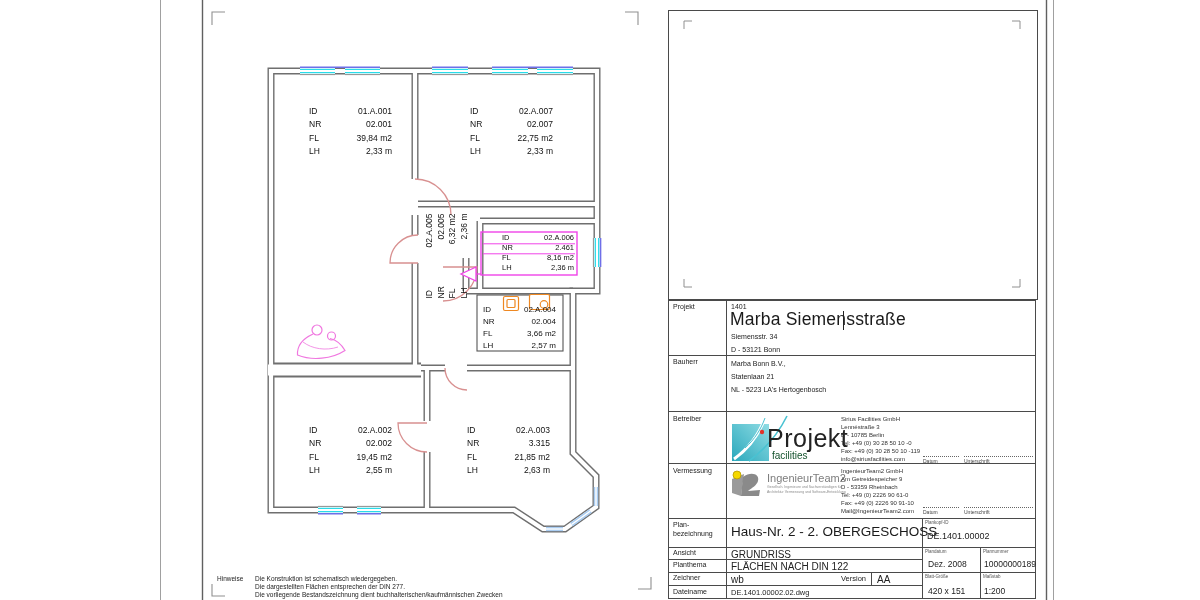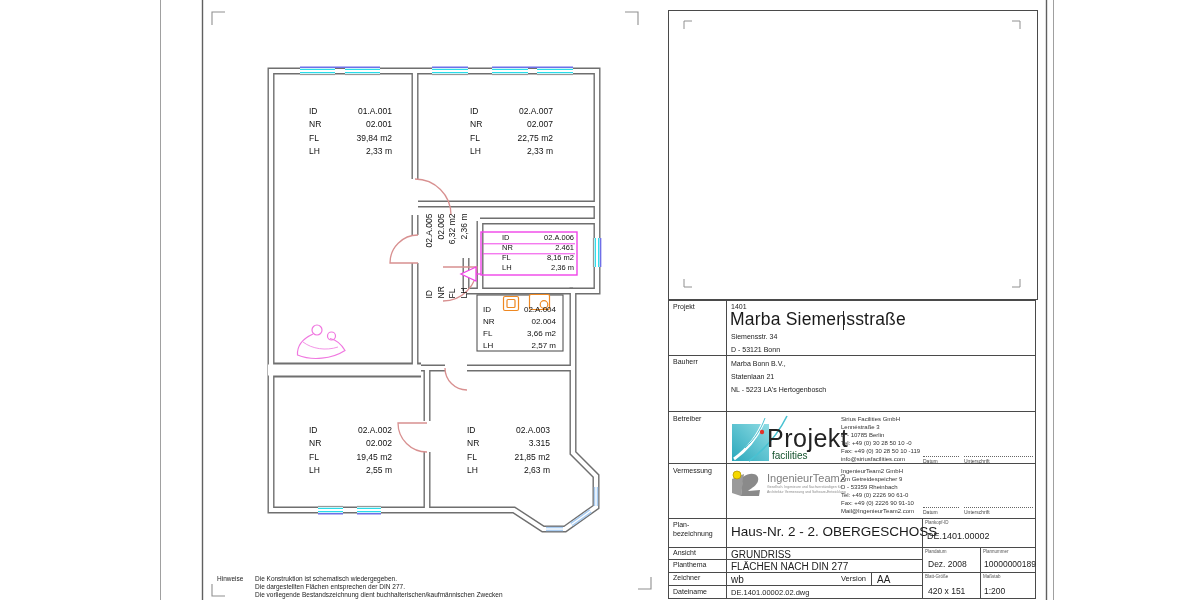--- a/index.html
+++ b/index.html
@@ -382,21 +382,21 @@
 
 <div class="lbl" style="left:673px;top:521px">Plan-</div>
 <div class="lbl" style="left:673px;top:530px">bezeichnung</div>
 <div class="plan-title" style="left:731px;top:524px">Haus-Nr. 2 - 2. OBERGESCHOSS</div>
 <div class="tinylbl" style="left:925px;top:520px">Plankopf-ID</div>
 <div class="val9" style="left:927px;top:531px">DE.1401.00002</div>
 
 <div class="lbl" style="left:673px;top:549px">Ansicht</div>
 <div class="txt8" style="left:731px;top:548.5px">GRUNDRISS</div>
 <div class="lbl" style="left:673px;top:561px">Planthema</div>
-<div class="txt8" style="left:731px;top:560.5px">FLÄCHEN NACH DIN 277</div>
+<div class="txt8" style="left:731px;top:560.5px">FLÄCHEN NACH DIN 122</div>
 <div class="lbl" style="left:673px;top:574px">Zeichner</div>
 <div class="txt8" style="left:731px;top:573.5px">wb</div>
 <div class="lbl" style="left:841px;top:574.5px;font-size:7.5px">Version</div>
 <div class="txt8" style="left:877px;top:573.5px">AA</div>
 <div class="lbl" style="left:673px;top:588px">Dateiname</div>
 <div class="txt8" style="left:731px;top:587.5px;font-size:7.5px">DE.1401.00002.02.dwg</div>
 
 <div class="tinylbl" style="left:925px;top:549px">Plandatum</div>
 <div class="val85" style="left:928px;top:559px">Dez. 2008</div>
 <div class="tinylbl" style="left:983px;top:549px">Plannummer</div>

